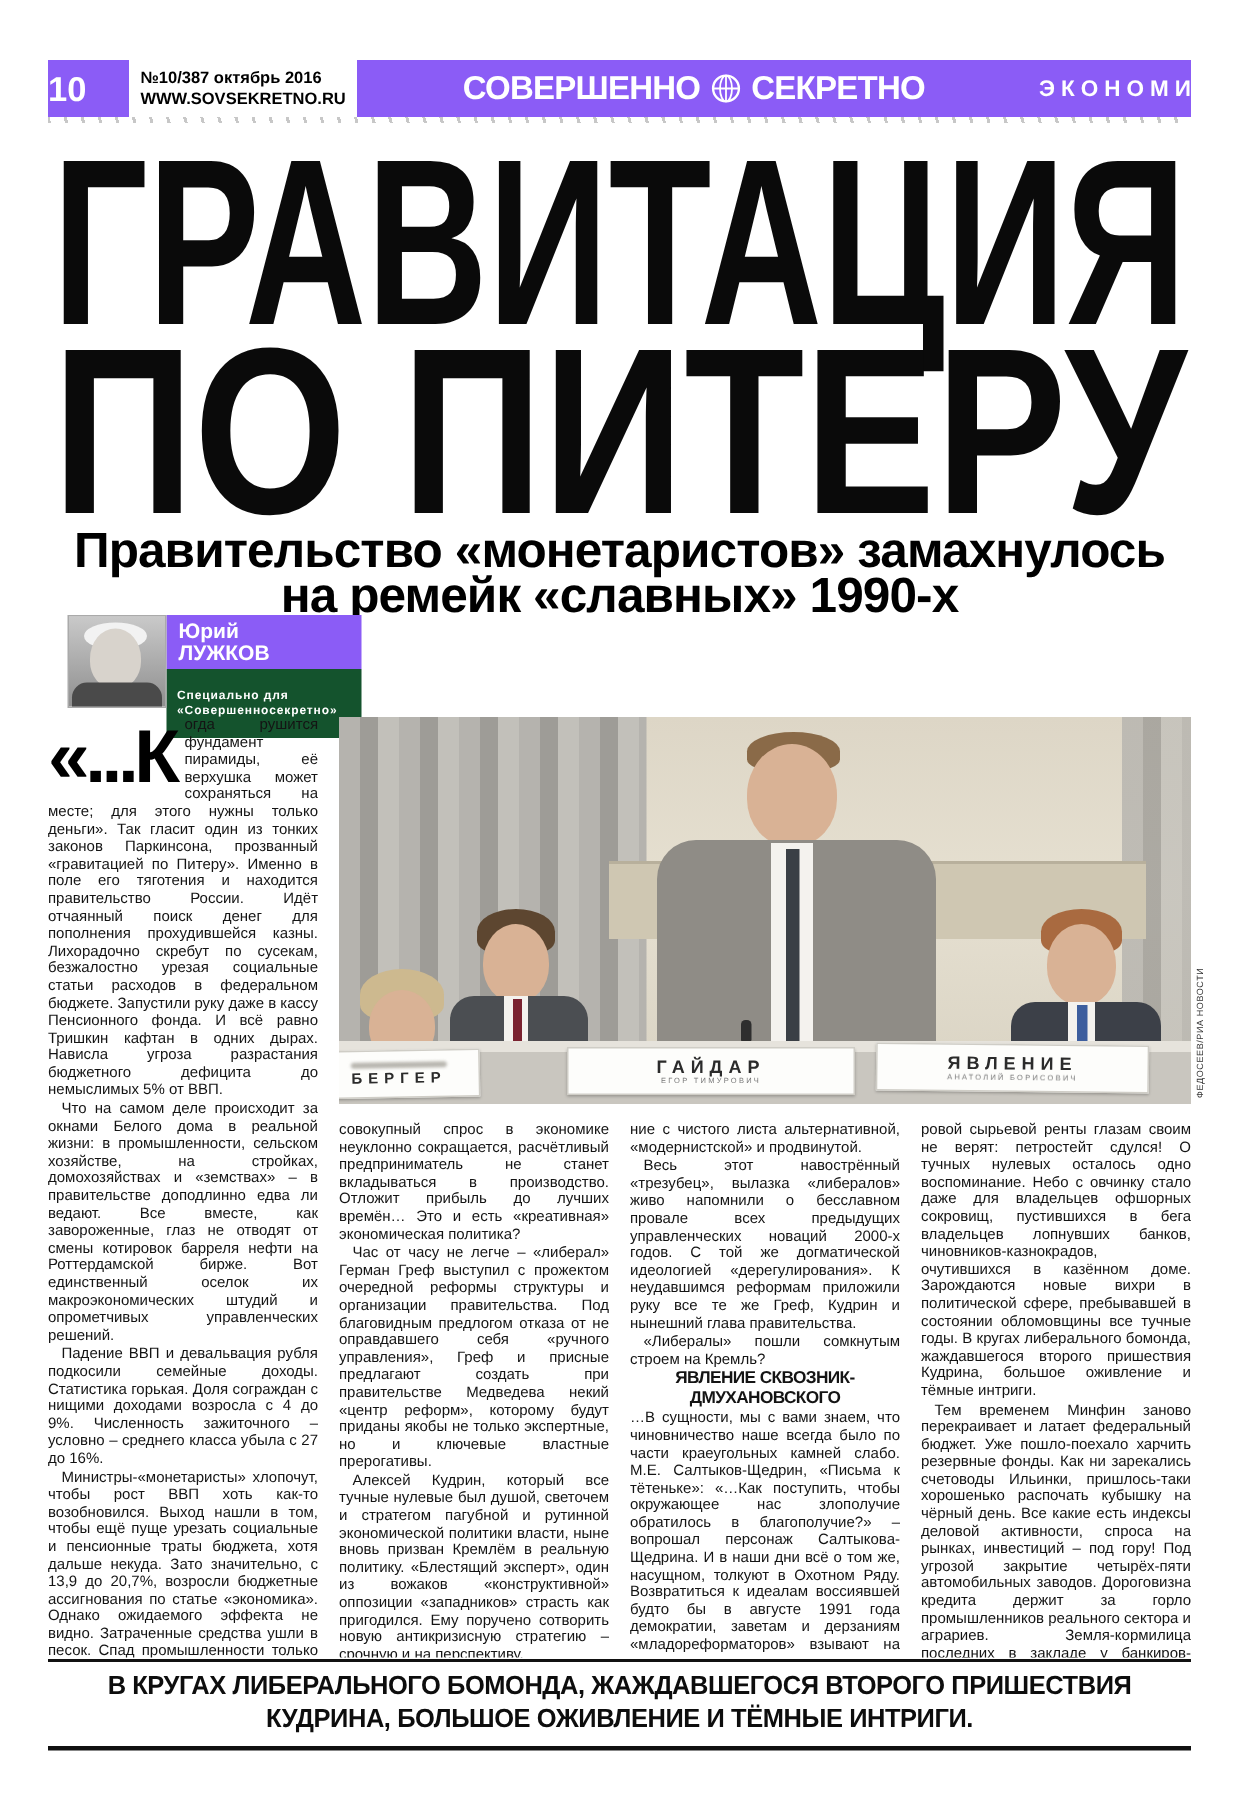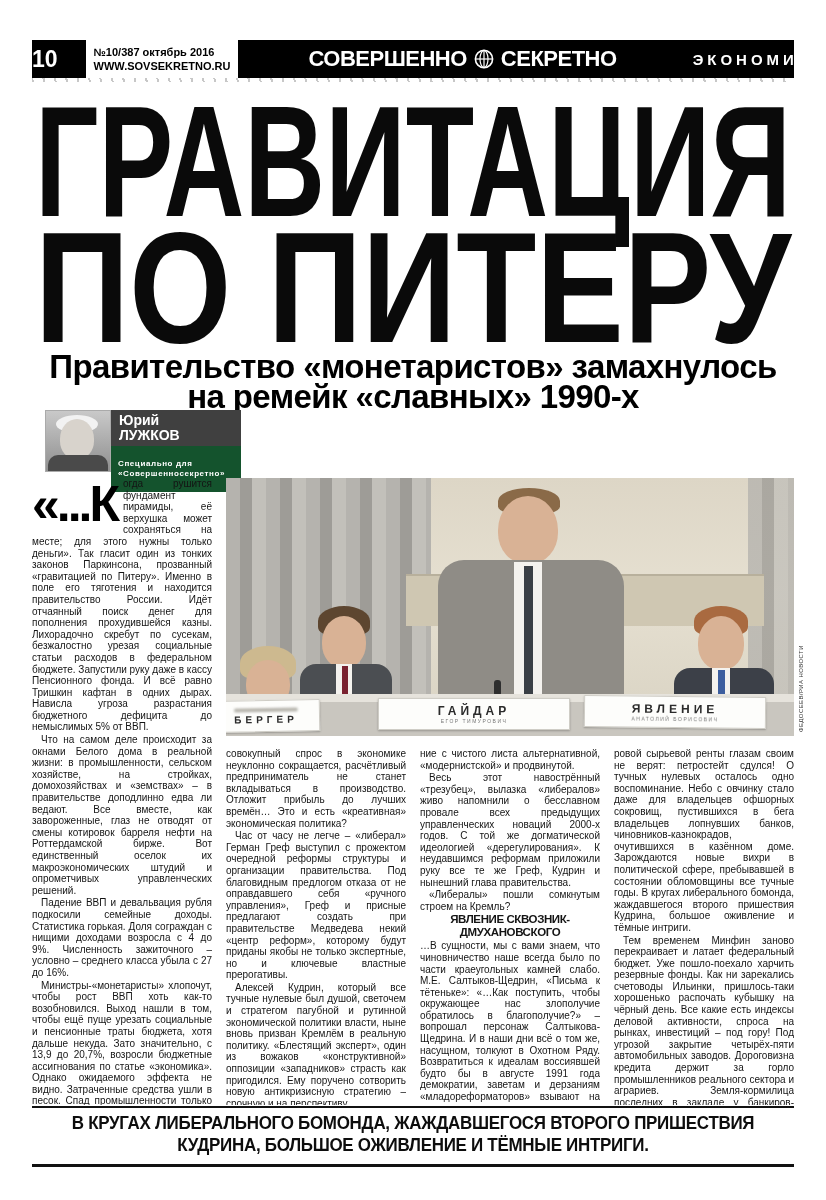--- a/index.html
+++ b/index.html
@@ -1,21 +1,21 @@
 <!DOCTYPE html>
 <html><head>
 <meta charset="utf-8">
 <style>
   * { margin:0; padding:0; box-sizing:border-box; }
   html,body { background:#888; }
   .page { position:relative; width:826px; height:1200px; background:#ffffff; margin:0 auto;
           overflow:hidden; font-family:"Liberation Sans", sans-serif; color:#111; }
 
   
-  .header { position:absolute; left:32px; right:32px; top:40px; height:38px; background:#000000;
+  .header { position:absolute; left:32px; right:32px; top:40px; height:38px; background:#8b5cf6;
             display:flex; align-items:stretch;gap:28px; }
   .header:after { content:""; position:absolute; left:0; right:0; bottom:-4px; height:4px;
             background:repeating-linear-gradient(75deg,#9a9a9a 0 2px, transparent 2px 11px); opacity:.55; }
   .pagenum { width:40px; color:#fff; font-size:23px; font-weight:700; display:flex;
              align-items:center; justify-content:center; }
   .issue-box { background:#fff; color:#000; width:158px; padding:4px 8px 4px 8px;
                display:flex; flex-direction:column; justify-content:center;
                font-weight:700; font-size:11px; line-height:14px; white-space:nowrap; }
   .masthead { margin-left:42px; display:flex; align-items:center; gap:7px; color:#fff;
               font-weight:900; font-size:22px; letter-spacing:-0.5px; }
@@ -35,21 +35,21 @@
   .author { position:absolute; left:45px; top:410px; width:196px; height:62px; display:flex; }
   .author-photo { width:66px; background:linear-gradient(180deg,#c9c9c9 0%, #8f8f8f 100%);
                   position:relative; overflow:hidden; border:1px solid #aaa; }
   .author-photo .head { position:absolute; left:14px; top:8px; width:34px; height:40px;
                   border-radius:50% 50% 45% 45%; background:#d8d3cc; }
   .author-photo .hair { position:absolute; left:10px; top:4px; width:42px; height:18px;
                   border-radius:50%; background:#f2f2f2; }
   .author-photo .body { position:absolute; left:2px; bottom:-6px; width:60px; height:22px;
                   border-radius:10px 10px 0 0; background:#4a4a4a; }
   .author-right { flex:1; display:flex; flex-direction:column; }
-  .author-name { background:#404040; color:#fff; padding:3px 8px; font-size:14px;
+  .author-name { background:#8b5cf6; color:#fff; padding:3px 8px; font-size:14px;
                  line-height:15px; font-weight:700; flex:1; }
   .author-note { background:#14532d; color:#fff; font-size:8px; font-weight:700;
                  letter-spacing:0.6px; line-height:10px; padding:13px 7px; }
 
   
   .article { position:absolute; left:32px; top:478px; width:762px; height:627px; display:flex; gap:14px; }
   .col { width:180px; overflow:hidden; font-size:10px; line-height:11.6px; text-align:justify; color:#141414; }
   .col p { margin:0 0 1px 0; text-indent:9px; }
   .col p.noind { text-indent:0; }
   .colgroup { width:568px; display:flex; flex-direction:column; }

